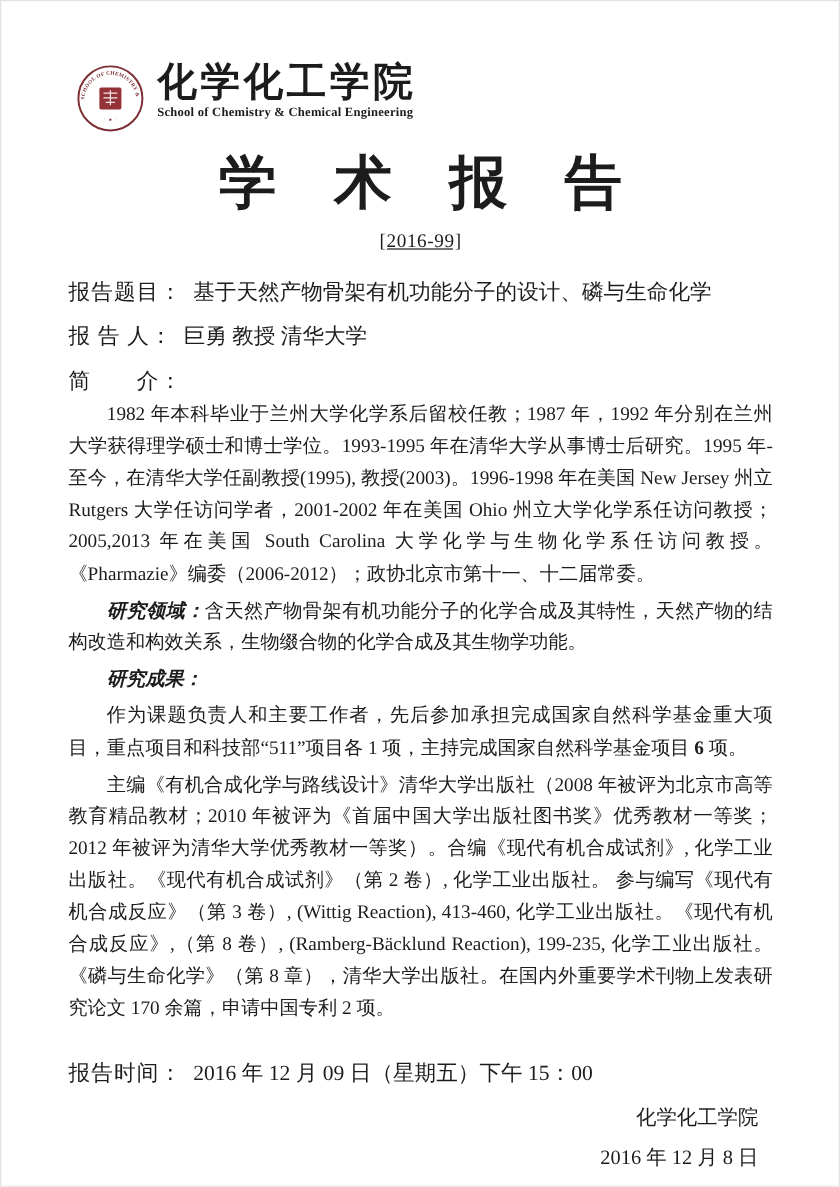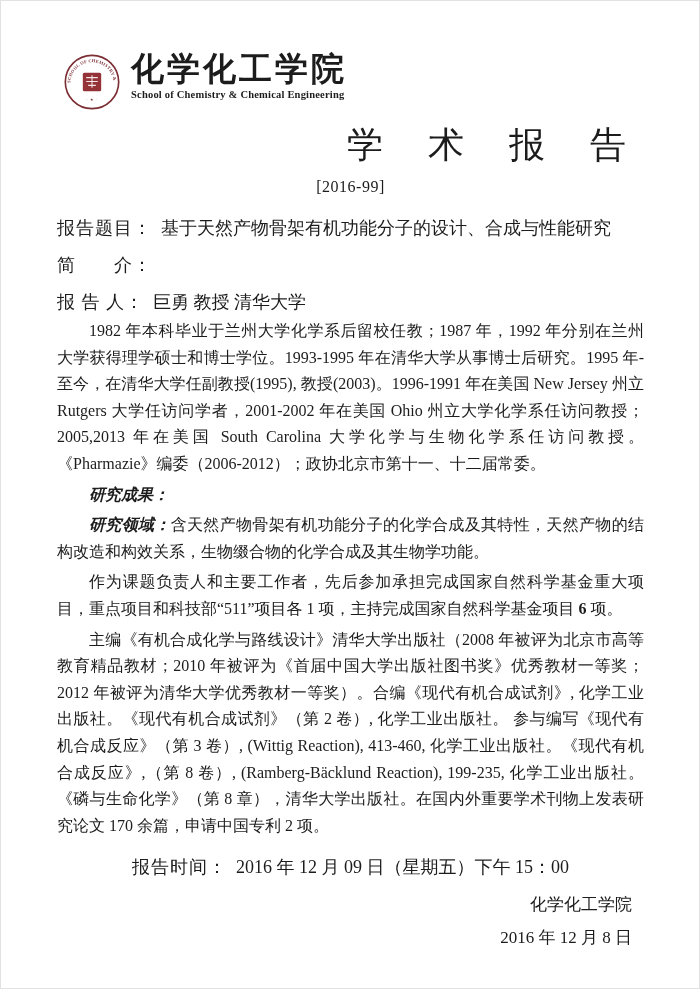--- a/index.html
+++ b/index.html
@@ -24,33 +24,33 @@
   .seal{width:58px;height:58px;flex:none;margin-top:2px;color:var(--seal);}
   .seal .ring{fill:none;stroke:var(--seal);stroke-width:1.7;}
   .seal .ring-text{fill:var(--seal);font-size:4.6px;font-weight:bold;letter-spacing:.25px;font-family:"Liberation Serif",serif;}
   .seal .dots{fill:var(--seal);font-size:4px;letter-spacing:1px;}
   .seal .emblem{fill:var(--emblem);}
   .seal .emblem-mark{stroke:#f3e6e4;stroke-width:1.1;fill:none;}
   .logo-text{display:flex;flex-direction:column;}
   .logo-cn{font-size:33px;font-weight:bold;letter-spacing:3px;line-height:1.15;white-space:nowrap;}
   .logo-en{font-size:10.5px;font-weight:bold;letter-spacing:.2px;margin-top:0;white-space:nowrap;}
   
-  .doc-title{margin:6px 0 0;text-align:right;font-size:36px;font-weight:normal;letter-spacing:18px;padding-left:18px;line-height:1.25;}
-  .doc-number{margin-top:10px;text-align:center;font-size:16px;letter-spacing:.5px;}
+  .doc-title{margin:6px 0 0;text-align:center;font-size:48px;font-weight:bold;letter-spacing:18px;padding-left:18px;line-height:1.25;}
+  .doc-number{margin-top:10px;text-align:center;font-size:16px;letter-spacing:.5px;text-decoration:underline;}
   
   .fields{margin-top:20px;}
   .field{margin-top:13px;font-size:18px;line-height:24px;white-space:nowrap;}
   .flabel{font-weight:normal;letter-spacing:1px;}
   .fvalue{margin-left:9px;}
   
   .body{margin:4px 0 0;font-size:16px;line-height:26.6px;text-align:justify;text-indent:2em;}
   .slabel{font-weight:bold;font-style:italic;}
   .label-line{text-align:left;}
   
-  .schedule .field{margin-top:16px;text-align:center;}
+  .schedule .field{margin-top:28px;}
   
   .footer{margin-top:16px;text-align:right;font-size:17px;padding-right:12px;line-height:1.2;}
   .footer-date{margin-top:12px;}
 </style>
 </head>
 <body>
 
 <div class="page">
 
   <header class="logo-row">
@@ -73,35 +73,35 @@
       <div class="logo-cn">化学化工学院</div>
       <div class="logo-en">School of Chemistry &amp; Chemical Engineering</div>
     </div>
   </header>
 
   <h1 class="doc-title">学 术 报 告</h1>
   <div class="doc-number">[2016-99]</div>
 
   <div class="fields">
     <div class="field">
-      <span class="flabel">报告题目：</span><span class="fvalue">基于天然产物骨架有机功能分子的设计、合成与性能研究</span>
+      <span class="flabel">报告题目：</span><span class="fvalue">基于天然产物骨架有机功能分子的设计、磷与生命化学</span>
+    </div>
+    <div class="field">
+      <span class="flabel">报 告 人：</span><span class="fvalue">巨勇  教授  清华大学</span>
     </div>
     <div class="field">
       <span class="flabel">简　　介：</span>
     </div>
-    <div class="field">
-      <span class="flabel">报 告 人：</span><span class="fvalue">巨勇  教授  清华大学</span>
-    </div>
   </div>
 
-  <p class="body">1982 年本科毕业于兰州大学化学系后留校任教；1987 年，1992 年分别在兰州大学获得理学硕士和博士学位。1993-1995 年在清华大学从事博士后研究。1995 年-至今，在清华大学任副教授(1995), 教授(2003)。1996-1991 年在美国 New Jersey 州立 Rutgers 大学任访问学者，2001-2002 年在美国 Ohio 州立大学化学系任访问教授；2005,2013 年在美国 South Carolina 大学化学与生物化学系任访问教授。《Pharmazie》编委（2006-2012）；政协北京市第十一、十二届常委。</p>
+  <p class="body">1982 年本科毕业于兰州大学化学系后留校任教；1987 年，1992 年分别在兰州大学获得理学硕士和博士学位。1993-1995 年在清华大学从事博士后研究。1995 年-至今，在清华大学任副教授(1995), 教授(2003)。1996-1998 年在美国 New Jersey 州立 Rutgers 大学任访问学者，2001-2002 年在美国 Ohio 州立大学化学系任访问教授；2005,2013 年在美国 South Carolina 大学化学与生物化学系任访问教授。《Pharmazie》编委（2006-2012）；政协北京市第十一、十二届常委。</p>
+
+  <p class="body"><span class="slabel">研究领域：</span><span>含天然产物骨架有机功能分子的化学合成及其特性，天然产物的结构改造和构效关系，生物缀合物的化学合成及其生物学功能。</span></p>
 
   <p class="body label-line"><span class="slabel">研究成果：</span></p>
-
-  <p class="body"><span class="slabel">研究领域：</span><span>含天然产物骨架有机功能分子的化学合成及其特性，天然产物的结构改造和构效关系，生物缀合物的化学合成及其生物学功能。</span></p>
   <p class="body"><span>作为课题负责人和主要工作者，先后参加承担完成国家自然科学基金重大项目，重点项目和科技部“511”项目各 1 项，主持完成国家自然科学基金项目 </span><b>6</b><span> 项。</span></p>
   <p class="body">主编《有机合成化学与路线设计》清华大学出版社（2008 年被评为北京市高等教育精品教材；2010 年被评为《首届中国大学出版社图书奖》优秀教材一等奖；2012 年被评为清华大学优秀教材一等奖）。合编《现代有机合成试剂》, 化学工业出版社。《现代有机合成试剂》（第 2 卷）, 化学工业出版社。 参与编写《现代有机合成反应》（第 3 卷）, (Wittig Reaction), 413-460, 化学工业出版社。《现代有机合成反应》,（第 8 卷）, (Ramberg-Bäcklund Reaction), 199-235, 化学工业出版社。《磷与生命化学》（第 8 章），清华大学出版社。在国内外重要学术刊物上发表研究论文 170 余篇，申请中国专利 2 项。</p>
 
   <div class="schedule">
     <div class="field">
       <span class="flabel">报告时间：</span><span class="fvalue">2016 年 12 月 09 日（星期五）下午 15：00</span>
     </div>
   </div>
 
   <div class="footer">

